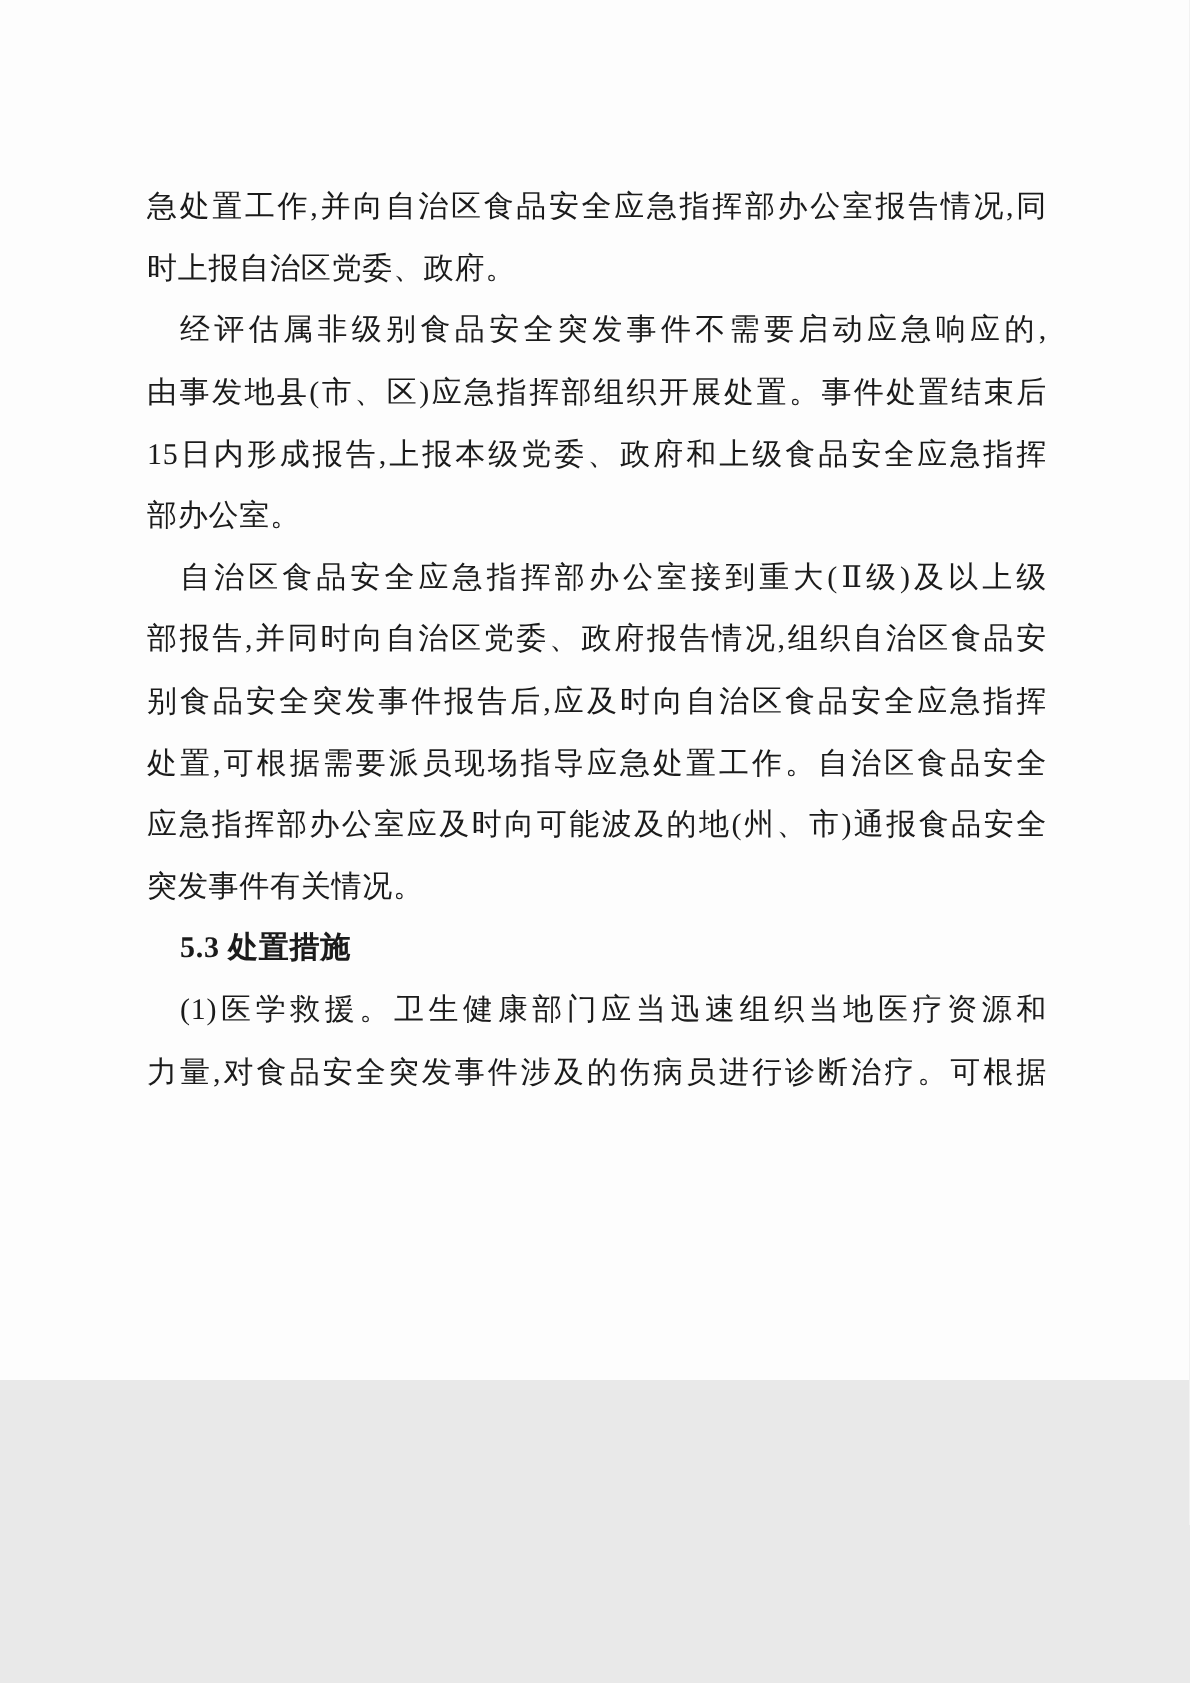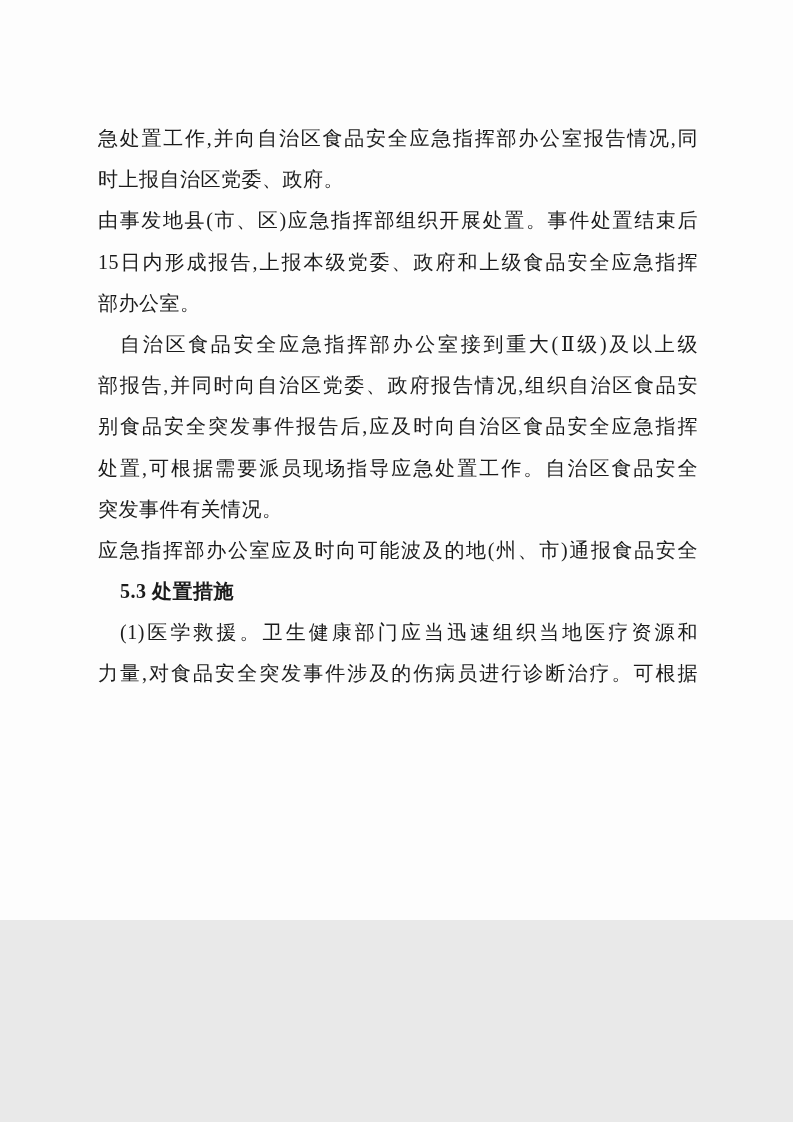--- a/index.html
+++ b/index.html
@@ -59,31 +59,32 @@
 </head>
 <body>
 
 <div class="page">
   <div class="doc-body">
       <div class="para">
         <div class="line fill">急处置工作,并向自治区食品安全应急指挥部办公室报告情况,同</div>
         <div class="line">时上报自治区党委、政府。</div>
       </div>
       <div class="para">
+        <div class="line fill indent">经评估属非级别食品安全突发事件不需要启动应急响应的,</div>
         <div class="line fill">由事发地县(市、区)应急指挥部组织开展处置。事件处置结束后</div>
         <div class="line fill">15日内形成报告,上报本级党委、政府和上级食品安全应急指挥</div>
         <div class="line">部办公室。</div>
       </div>
       <div class="para">
         <div class="line fill indent">自治区食品安全应急指挥部办公室接到重大(Ⅱ级)及以上级</div>
         <div class="line fill">部报告,并同时向自治区党委、政府报告情况,组织自治区食品安</div>
         <div class="line fill">别食品安全突发事件报告后,应及时向自治区食品安全应急指挥</div>
         <div class="line fill">处置,可根据需要派员现场指导应急处置工作。自治区食品安全</div>
+        <div class="line fill">应急指挥部办公室应及时向可能波及的地(州、市)通报食品安全</div>
         <div class="line">突发事件有关情况。</div>
-        <div class="line fill">应急指挥部办公室应及时向可能波及的地(州、市)通报食品安全</div>
       </div>
       <div class="para heading">
         <div class="line indent">5.3 处置措施</div>
       </div>
       <div class="para">
         <div class="line fill indent">(1)医学救援。卫生健康部门应当迅速组织当地医疗资源和</div>
         <div class="line fill">力量,对食品安全突发事件涉及的伤病员进行诊断治疗。可根据</div>
       </div>
     </div>
   <div class="page-number">— 17 —</div>

